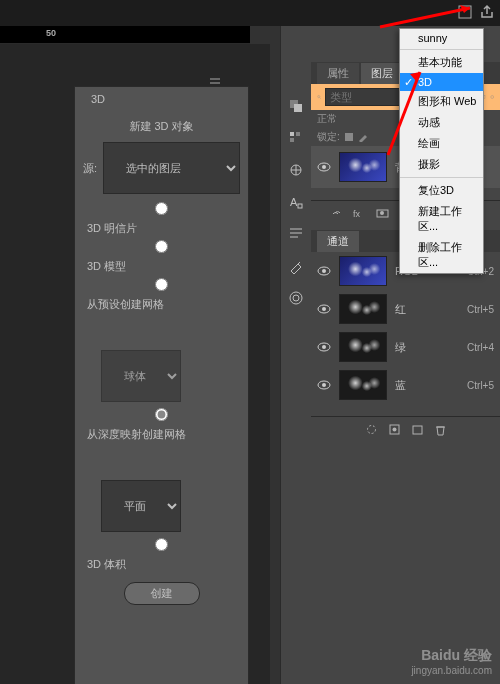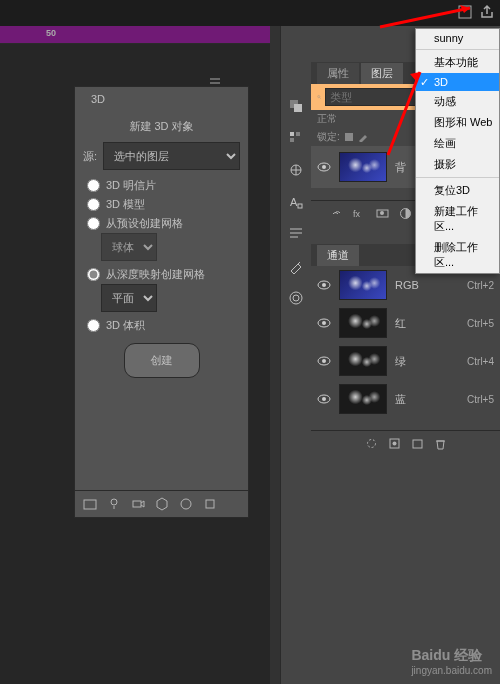--- a/index.html
+++ b/index.html
@@ -1,32 +1,32 @@
 <!DOCTYPE html>
 <html><head>
 <meta charset="utf-8">
 <style>
 * { margin: 0; padding: 0; box-sizing: border-box; font-family: "Microsoft YaHei", sans-serif; }
 body { background: #323232; width: 500px; height: 684px; overflow: hidden; position: relative; color: #c0c0c0; font-size: 11px; }
 .topbar { height: 26px; background: #1c1c1c; position: relative; }
 .topbar-icons { position: absolute; right: 5px; top: 4px; display: flex; gap: 6px; }
 .topbar-icons svg { width: 16px; height: 16px; }
-.ruler { height: 18px; background: #701a75; border-bottom: 1px solid #2a2a2a; margin-left: 0; width: 270px; font-weight: bold; }
+.ruler { height: 18px; background: #000000; border-bottom: 1px solid #2a2a2a; margin-left: 0; width: 250px; font-weight: bold; }
 .canvas-area { position: absolute; left: 0; top: 44px; width: 270px; height: 640px; background: #262626; }
 .three-d-panel { position: absolute; left: 74px; top: 86px; width: 175px; background: #535353; border: 1px solid #2a2a2a; }
 .panel-header { display: flex; align-items: center; padding: 4px 8px; background: #535353; }
 .panel-tab { background: #535353; padding: 2px 8px; font-size: 11px; }
 .panel-body { padding: 8px; }
 .section-title { text-align: center; font-size: 11px; margin-bottom: 8px; }
 .row { display: flex; align-items: center; gap: 6px; margin-bottom: 6px; }
 .label { font-size: 11px; }
-select.dropdown { background: #3a3a3a; color: #c0c0c0; border: 1px solid #2a2a2a; font-size: 11px; padding: 6px; flex: 1; }
-.radio-row { display: flex; gap: 6px; padding: 2px 4px; font-size: 11px; }
-.indent { margin-left: 18px; margin-bottom: 4px; }
-.btn-create { display: block; margin: 8px auto 4px; background: #6a6a6a; border: 1px solid #2a2a2a; color: #c0c0c0; padding: 9px 26px; font-size: 11px; border-radius: 11px; }
+select.dropdown { background: #3a3a3a; color: #c0c0c0; border: 1px solid #2a2a2a; font-size: 11px; padding: 18px; flex: 1; }
+.radio-row { display: flex; gap: 6px; padding: 2px 4px; font-size: 11px; flex-direction: column; }
+.indent { margin-left: 18px; margin-bottom: 4px; margin-top: 36px; }
+.btn-create { display: block; margin: 8px auto 4px; background: #6a6a6a; border: 1px solid #2a2a2a; color: #c0c0c0; padding: 3px 26px; font-size: 11px; border-radius: 11px; }
 .small-icons { display: flex; gap: 10px; padding: 6px 8px; border-top: 1px solid #2a2a2a; margin-top: 100px; }
 .small-icons svg { width: 14px; height: 14px; opacity: 0.8; }
 .floating-tag { position: absolute; left: 208px; top: 76px; width: 14px; height: 14px; }
 .right-panel { position: absolute; right: 0; top: 26px; width: 220px; height: 658px; background: #454545; border-left: 1px solid #2a2a2a; }
 .vtoolbar { position: absolute; left: 0; top: 66px; width: 30px; display: flex; flex-direction: column; gap: 16px; align-items: center; padding-top: 6px; }
 .vtoolbar svg { width: 16px; height: 16px; opacity: 0.9; }
 .panels-col { position: absolute; left: 30px; top: 36px; right: 0; }
 .tabs { display: flex; gap: 2px; padding: 0 6px; background: #3a3a3a; height: 22px; align-items: center; }
 .tab { padding: 3px 10px; font-size: 11px; background: #454545; color: #aaa; }
 .tab.active { background: #535353; color: #ddd; }
@@ -34,32 +34,32 @@
 .search-input { flex: 1; background: #3a3a3a; border: 1px solid #2a2a2a; color: #888; padding: 2px 4px; font-size: 11px; }
 .blend-row { padding: 2px 6px; font-size: 10px; color: #999; }
 .lock-row { padding: 2px 6px; font-size: 10px; color: #999; display: flex; gap: 4px; align-items: center; }
 .layer-row { display: flex; align-items: center; gap: 8px; padding: 6px; background: #535353; }
 .eye { width: 14px; }
 .thumb { width: 48px; height: 30px; background: linear-gradient(135deg, #1a1f6a, #3a48c0); border: 1px solid #222; position: relative; }
 .thumb.dark { background: #1a1a1a; }
 .thumb::after { content: ""; position: absolute; inset: 4px; background: radial-gradient(circle at 30% 40%, rgba(255,255,255,0.8) 0%, transparent 25%), radial-gradient(circle at 60% 55%, rgba(255,255,255,0.7) 0%, transparent 20%), radial-gradient(circle at 80% 40%, rgba(255,255,255,0.6) 0%, transparent 18%); }
 .bottom-icons { display: flex; gap: 10px; padding: 6px; justify-content: center; border-top: 1px solid #2a2a2a; margin-top: 12px; }
 .bottom-icons svg { width: 13px; height: 13px; opacity: 0.8; }
-.channels-panel { margin-top: 18px; }
+.channels-panel { margin-top: 4px; }
 .channel-row { display: flex; align-items: center; gap: 8px; padding: 4px 6px; }
 .channel-row .shortcut { margin-left: auto; font-size: 10px; color: #aaa; }
-.workspace-menu { position: absolute; right: 0; top: 28px; width: 85px; background: #f0f0f0; color: #000; font-size: 11px; z-index: 100; border: 1px solid #888; box-shadow: -2px 2px 6px rgba(0,0,0,0.4); }
+.workspace-menu { position: absolute; right: 16px; top: 28px; width: 85px; background: #f0f0f0; color: #000; font-size: 11px; z-index: 100; border: 1px solid #888; box-shadow: -2px 2px 6px rgba(0,0,0,0.4); }
 .workspace-menu .item { padding: 3px 6px 3px 18px; position: relative; }
 .workspace-menu .item.selected { background: #1e90ff; color: #fff; }
 .workspace-menu .item.selected::before { content: "✓"; position: absolute; left: 4px; }
 .workspace-menu .sep { height: 1px; background: #ccc; margin: 2px 0; }
 .arrow-red { position: absolute; z-index: 200; }
 .arrow1 { left: 375px; top: 2px; width: 110px; height: 30px; }
 .arrow2 { left: 380px; top: 60px; width: 50px; height: 100px; }
-.watermark { position: absolute; right: 8px; bottom: 8px; color: rgba(255,255,255,0.4); font-size: 10px; }
+.watermark { position: absolute; right: 8px; bottom: 8px; color: rgba(255,255,255,0.4); font-size: 10px; text-align: right; }
 .watermark .logo { font-size: 14px; font-weight: bold; }
 input[type=radio] { accent-color: #888; }
 </style>
 </head>
 <body>
 
 <div class="topbar">
   <div class="topbar-icons">
     <svg viewBox="0 0 16 16">
         <rect x="2" y="2" width="12" height="12" fill="none" stroke="#aaa"></rect>
@@ -294,22 +294,22 @@
       </div>
     </div>
   </div>
 </div>
 
 <div class="workspace-menu" id="ws-menu">
     <div class="item">sunny</div>
     <div class="sep"></div>
     <div class="item">基本功能</div>
     <div class="item selected">3D</div>
+    <div class="item">图形和 Web</div>
     <div class="item">动感</div>
-    <div class="item">图形和 Web</div>
     <div class="item">绘画</div>
     <div class="item">摄影</div>
     <div class="sep"></div>
     <div class="item">复位3D</div>
     <div class="item">新建工作区...</div>
     <div class="item">删除工作区...</div>
   </div>
 
 <svg class="arrow-red arrow1" viewBox="0 0 110 30">
     <path d="M5 25 L95 6" stroke="#ff0000" stroke-width="3" fill="none"></path>

